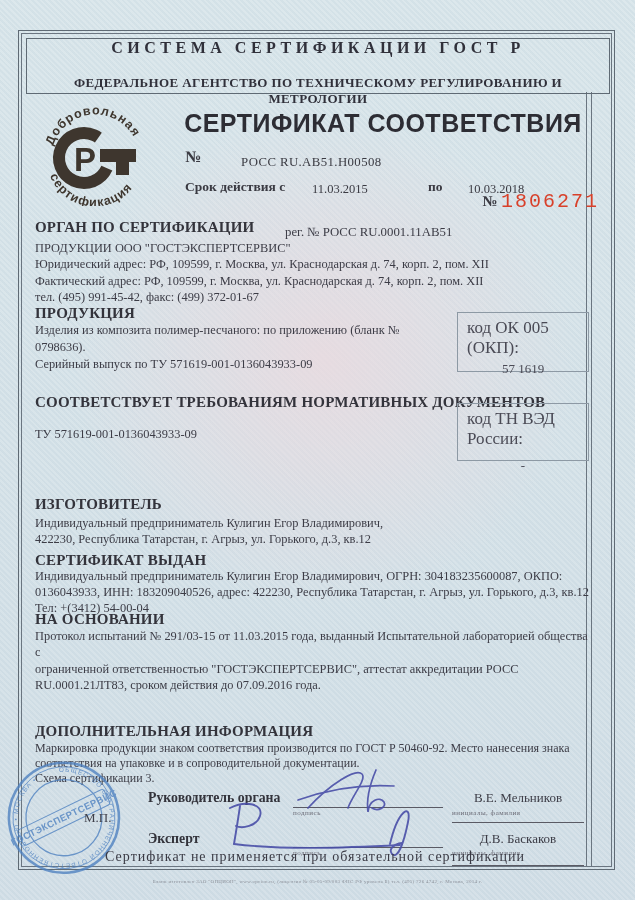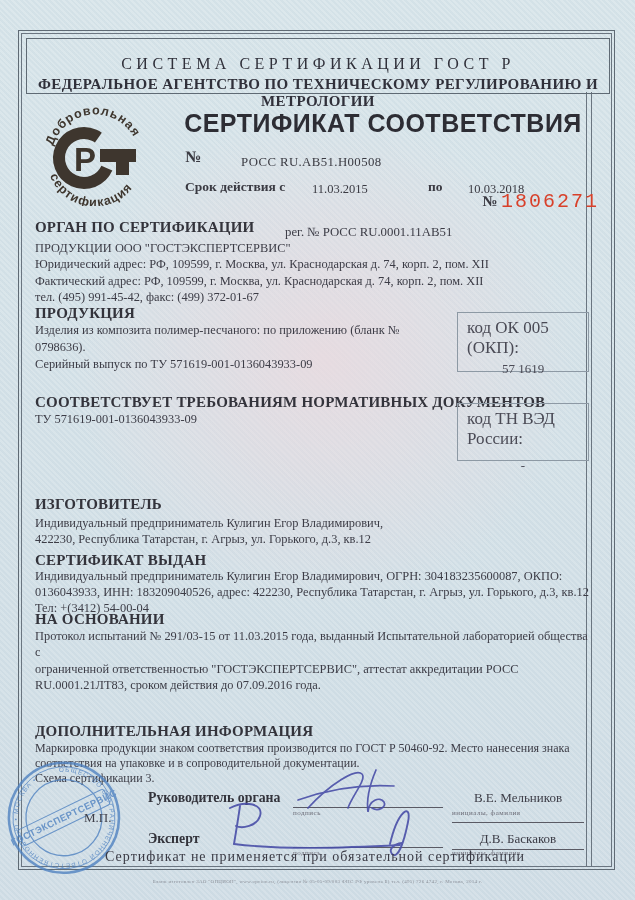--- a/index.html
+++ b/index.html
@@ -13,22 +13,22 @@
       repeating-linear-gradient(45deg, rgba(255,255,255,.10) 0 2px, rgba(160,185,200,.08) 2px 4px),
       linear-gradient(#d8e5ea,#d1dee6);
   }
   .abs{position:absolute;}
   
   .frame{left:18px;top:30px;width:595px;height:838px;border:1px solid #5f6a74;}
   .frame::before{content:"";position:absolute;inset:2px;border:1px solid #6a7580;}
   .inner-vline{left:586px;top:92px;width:4px;height:774px;border-left:1px solid #6a7580;border-right:1px solid #6a7580;}
   
   .header-box{left:26px;top:38px;width:582px;height:54px;border:1px solid #5f6a74;text-align:center;}
-  .h1{margin-top:16px;font-weight:normal;font-size:16px;letter-spacing:4.5px;color:#30303a;}
-  .h2{margin-top:3px;font-weight:bold;font-size:15px;letter-spacing:.4px;color:#30303a;}
+  .h1{margin-top:0;font-weight:bold;font-size:16px;letter-spacing:4.5px;color:#30303a;}
+  .h2{margin-top:18px;font-weight:bold;font-size:13px;letter-spacing:.4px;color:#30303a;}
   .doc-title{left:158px;top:109px;width:450px;text-align:center;
     font-family:"Liberation Sans","DejaVu Sans",sans-serif;
     font-weight:700;font-size:25px;letter-spacing:.5px;color:#2d2d34;}
   .certno-label{left:185px;top:148px;font-size:16px;font-weight:bold;}
   .certno-value{left:213px;top:155px;font-size:12.8px;letter-spacing:.4px;margin-left:28px;}
   .validity-label{left:185px;top:179px;font-size:13.5px;font-weight:bold;}
   .validity-from{left:312px;top:182px;font-size:12.5px;}
   .validity-po{left:428px;top:179px;font-size:13.5px;font-weight:bold;}
   .validity-to{left:468px;top:182px;font-size:12.5px;}
   .serial{right:36px;top:190px;font-size:15px;font-weight:bold;color:#3a3a42;}
@@ -115,21 +115,21 @@
   <div class="abs body-t" style="left:35px;top:322px;width:415px;line-height:17px;">
     <div>Изделия из композита полимер-песчаного: по приложению (бланк № 0798636).</div>
     <div>Серийный выпуск по ТУ 571619-001-0136043933-09</div>
   </div>
   <div class="abs code-box okp-box">
     <div class="lbl">код ОК 005 (ОКП):</div>
     <div class="val">57 1619</div>
   </div>
 
   <div class="abs sec-h" style="left:35px;top:394px;">СООТВЕТСТВУЕТ ТРЕБОВАНИЯМ НОРМАТИВНЫХ ДОКУМЕНТОВ</div>
-  <div class="abs body-t" style="left:35px;top:411px;width:415px;">ТУ 571619-001-0136043933-09</div>
+  <div class="abs body-t" style="left:35px;top:426px;width:415px;">ТУ 571619-001-0136043933-09</div>
   <div class="abs code-box tnved-box">
     <div class="lbl">код ТН ВЭД России:</div>
     <div class="val" style="margin-top:9px;">-</div>
   </div>
 
   <div class="abs sec-h" style="left:35px;top:496px;">ИЗГОТОВИТЕЛЬ</div>
   <div class="abs body-t" style="left:35px;top:515px;width:545px;">
     <div>Индивидуальный предприниматель Кулигин Егор Владимирович,</div>
     <div>422230, Республика Татарстан, г. Агрыз, ул. Горького, д.3, кв.12</div>
   </div>
@@ -174,21 +174,21 @@
 
   <div class="abs role" style="left:148px;top:790px;">Руководитель органа</div>
   <div class="abs sig-line" style="left:293px;top:806px;width:150px;"></div>
   <div class="abs sub-lbl" style="left:293px;top:809px;width:150px;">подпись</div>
   <div class="abs sig-name" style="left:452px;top:790px;width:132px;border-bottom:1px solid #5a5a64;padding-bottom:16px;">В.Е. Мельников</div>
   <div class="abs sub-lbl" style="left:452px;top:809px;width:132px;">инициалы, фамилия</div>
 
   <div class="abs role" style="left:148px;top:831px;">Эксперт</div>
   <div class="abs sig-line" style="left:293px;top:846px;width:150px;"></div>
   <div class="abs sub-lbl" style="left:293px;top:849px;width:150px;">подпись</div>
-  <div class="abs sig-name" style="left:452px;top:831px;width:132px;border-bottom:1px solid #5a5a64;padding-bottom:2px;">Д.В. Баскаков</div>
+  <div class="abs sig-name" style="left:452px;top:831px;width:132px;border-bottom:1px solid #5a5a64;padding-bottom:18px;">Д.В. Баскаков</div>
   <div class="abs sub-lbl" style="left:452px;top:849px;width:132px;">инициалы, фамилия</div>
 
   <svg class="abs" style="left:290px;top:766px;" width="130" height="48" viewBox="0 0 130 48">
     <g fill="none" stroke="#4a4fa8" stroke-width="1.7" stroke-linecap="round" opacity=".9">
       <path d="M 18,42 C 40,18 66,2 72,8 C 77,13 62,30 58,42"></path>
       <path d="M 86,4 C 80,18 76,32 78,46 C 79,34 90,30 94,36 C 97,41 88,46 82,42"></path>
       <path d="M 8,34 C 36,24 70,18 104,20"></path>
     </g>
   </svg>
   <svg class="abs" style="left:222px;top:798px;" width="235" height="64" viewBox="0 0 235 64">

